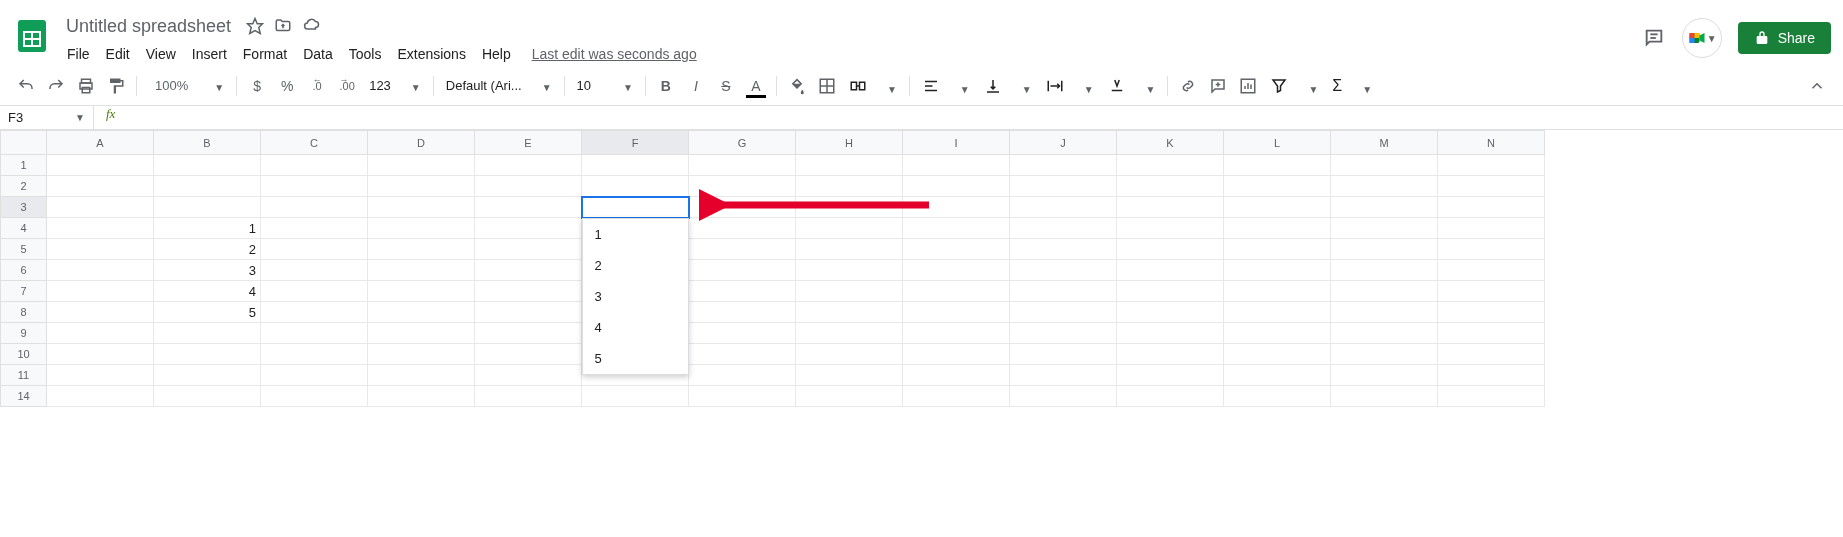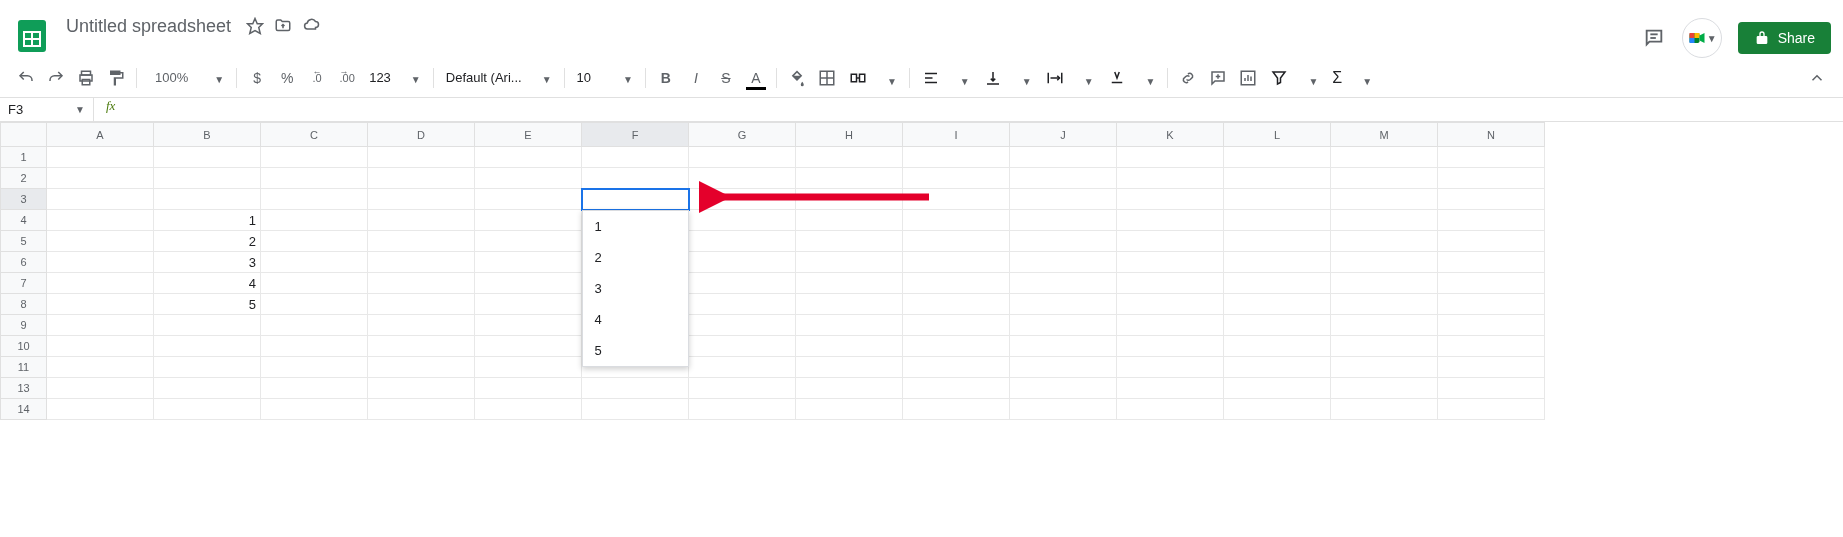--- a/index.html
+++ b/index.html
@@ -75,20 +75,32 @@
             <path d="M3 6a2 2 0 012-2h4l2 2h8a2 2 0 012 2v8a2 2 0 01-2 2H5a2 2 0 01-2-2V6z"></path>
             <path d="M12 10v5m-2-3l2-2 2 2"></path>
           </svg>
         </span>
       <span class="title-icon">
           <svg width="18" height="18" viewBox="0 0 24 24" fill="none" stroke="currentColor" stroke-width="2">
             <path d="M18 14a4 4 0 000-8 6 6 0 00-11 2 4 4 0 001 8h10z"></path>
           </svg>
         </span>
     </div>
+    <div class="menubar">
+      <span class="menu-item">File</span>
+      <span class="menu-item">Edit</span>
+      <span class="menu-item">View</span>
+      <span class="menu-item">Insert</span>
+      <span class="menu-item">Format</span>
+      <span class="menu-item">Data</span>
+      <span class="menu-item">Tools</span>
+      <span class="menu-item">Extensions</span>
+      <span class="menu-item">Help</span>
+      <span class="last-edit">Last edit was seconds ago</span>
+    </div>
   </div>
   <div class="header-right">
     <span class="hr-icon">
         <svg width="22" height="22" viewBox="0 0 24 24" fill="none" stroke="currentColor" stroke-width="2">
           <path d="M4 4h16v12H7l-3 3V4z"></path>
           <line x1="8" y1="8" x2="16" y2="8"></line>
           <line x1="8" y1="12" x2="14" y2="12"></line>
         </svg>
       </span>
     <div class="meet-badge">
@@ -477,37 +489,20 @@
           <td class="cell"></td>
           <td class="cell"></td>
           <td class="cell"></td>
           <td class="cell"></td>
           <td class="cell"></td>
           <td class="cell"></td>
           <td class="cell"></td>
           <td class="cell"></td>
         </tr>
         <tr>
-          <th class="row-header">13</th>
-          <td class="cell"></td>
-          <td class="cell"></td>
-          <td class="cell"></td>
-          <td class="cell"></td>
-          <td class="cell"></td>
-          <td class="cell"></td>
-          <td class="cell"></td>
-          <td class="cell"></td>
-          <td class="cell"></td>
-          <td class="cell"></td>
-          <td class="cell"></td>
-          <td class="cell"></td>
-          <td class="cell"></td>
-          <td class="cell"></td>
-        </tr>
-        <tr>
           <th class="row-header">14</th>
           <td class="cell"></td>
           <td class="cell"></td>
           <td class="cell"></td>
           <td class="cell"></td>
           <td class="cell"></td>
           <td class="cell"></td>
           <td class="cell"></td>
           <td class="cell"></td>
           <td class="cell"></td>

